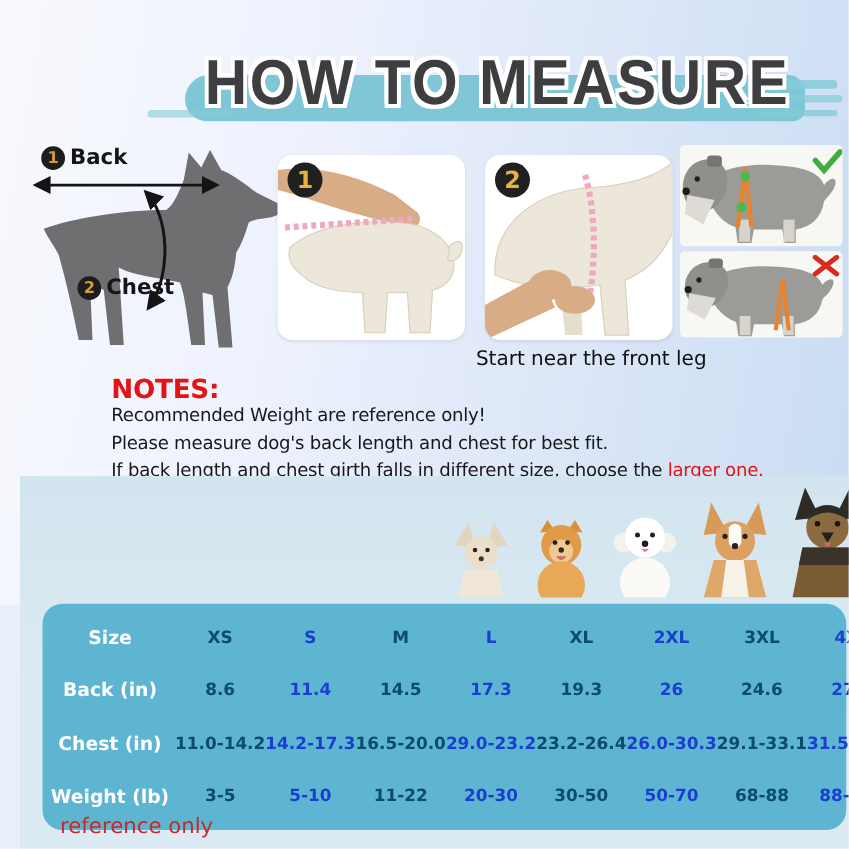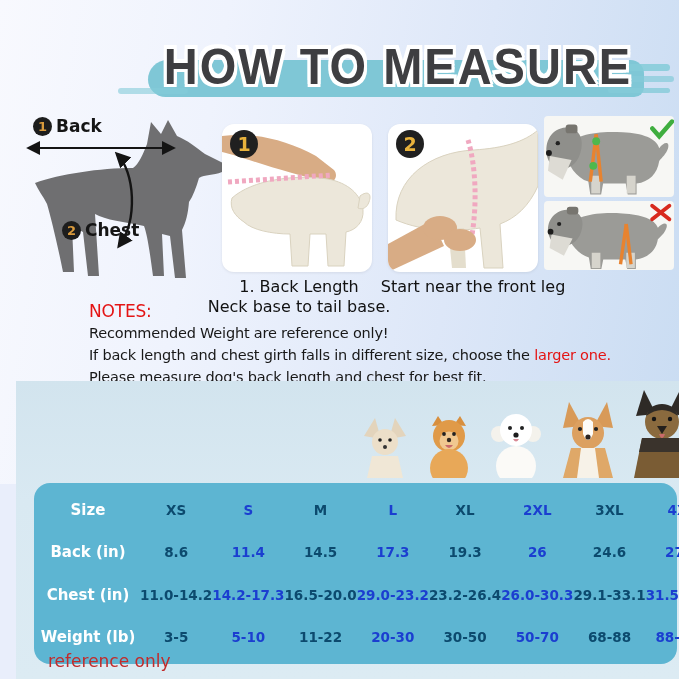--- a/index.html
+++ b/index.html
@@ -49,21 +49,21 @@
   .caption.cap2 { left:368px; width:210px; }
 
   
   .fit-photo { position:absolute; left:544px; width:130px; background:#f7f7f4; border-radius:4px; overflow:hidden; }
   .fit-photo.good { top:116px; height:81px; }
   .fit-photo.bad { top:201px; height:69px; }
 
   
   .notes { position:absolute; left:89px; top:300px; width:582px; font-size:14.5px;
     line-height:22px; color:#181818; letter-spacing:-.2px; white-space:nowrap; }
-  .notes-heading { color:#e41414; font-weight:normal; font-size:17px; }
+  .notes-heading { color:#e41414; font-weight:bold; font-size:21px; }
   .red-text { color:#e41414; }
 
   
   .dogs-row { position:absolute; left:346px; top:386px; width:330px; height:92px;
     display:flex; align-items:flex-end; justify-content:space-between; }
 
   
   .size-table { position:absolute; left:18px; top:483px; width:643px; height:181px;
     background:#5db5d2; border-radius:16px; display:grid;
     grid-template-columns:104px repeat(8,1fr); grid-template-rows:repeat(4,1fr);
@@ -133,24 +133,20 @@
         </g>
         <path d="M80,16 C88,42 90,84 82,122" stroke="#f0a8c0" stroke-width="5" stroke-dasharray="4 3" fill="none"></path>
         <g fill="#d8ac85">
           <polygon points="0,120 44,96 56,122 0,148"></polygon>
           <ellipse cx="52" cy="104" rx="17" ry="12"></ellipse>
           <ellipse cx="72" cy="116" rx="16" ry="11"></ellipse>
         </g>
       </svg>
     </div>
 
-    <div class="caption cap1">
-      <div>1. Back Length</div>
-      <div>Neck base to tail base.</div>
-    </div>
     <div class="caption cap2">
       <div>Start near the front leg</div>
     </div>
 
     <div class="fit-photo good">
       <svg width="130" height="81" viewBox="0 0 132 81">
         <g>
           <path fill="#9b9b97" d="M20,32 C30,18 55,14 80,16 C100,17 114,22 117,32 C121,26 128,24 126,32 C124,38 120,41 117,45 C115,58 107,66 94,68 L94,79 L85,79 L83,68 L60,68 L58,79 L47,79 L45,66 C33,62 24,50 20,32 Z"></path>
           <path fill="#8f8f8b" d="M3,40 C0,25 8,12 22,11 C34,11 40,20 38,32 C36,45 28,53 18,53 C10,53 5,48 3,40 Z"></path>
           <polygon fill="#dddbd4" points="6,40 28,44 19,64 4,55"></polygon>
@@ -189,22 +185,22 @@
         <g stroke="#d82a1e" stroke-width="4" stroke-linecap="round">
           <path d="M111,5 L129,19"></path>
             <path d="M129,5 L111,19"></path>
         </g>
       </svg>
     </div>
 
     <div class="notes">
       <div class="notes-heading">NOTES:</div>
       <div>Recommended Weight are reference only!</div>
+      <div>Please measure dog's back length and chest for best fit.</div>
       <div><span>If back length and chest girth falls in different size, choose the </span><span class="red-text">larger one.</span></div>
-      <div>Please measure dog's back length and chest for best fit.</div>
     </div>
   </div>
 
   <div class="bottom-section">
 
     <div class="dogs-row" style="position:absolute; left:346px; top:5px;">
       <svg width="46" height="62" viewBox="0 0 46 62">
         <polygon points="2,20 13,2 19,23" fill="#e3d4bc"></polygon>
           <polygon points="27,23 33,2 44,20" fill="#e3d4bc"></polygon>
         <circle cx="23" cy="26" r="13" fill="#ecdfc9"></circle>

